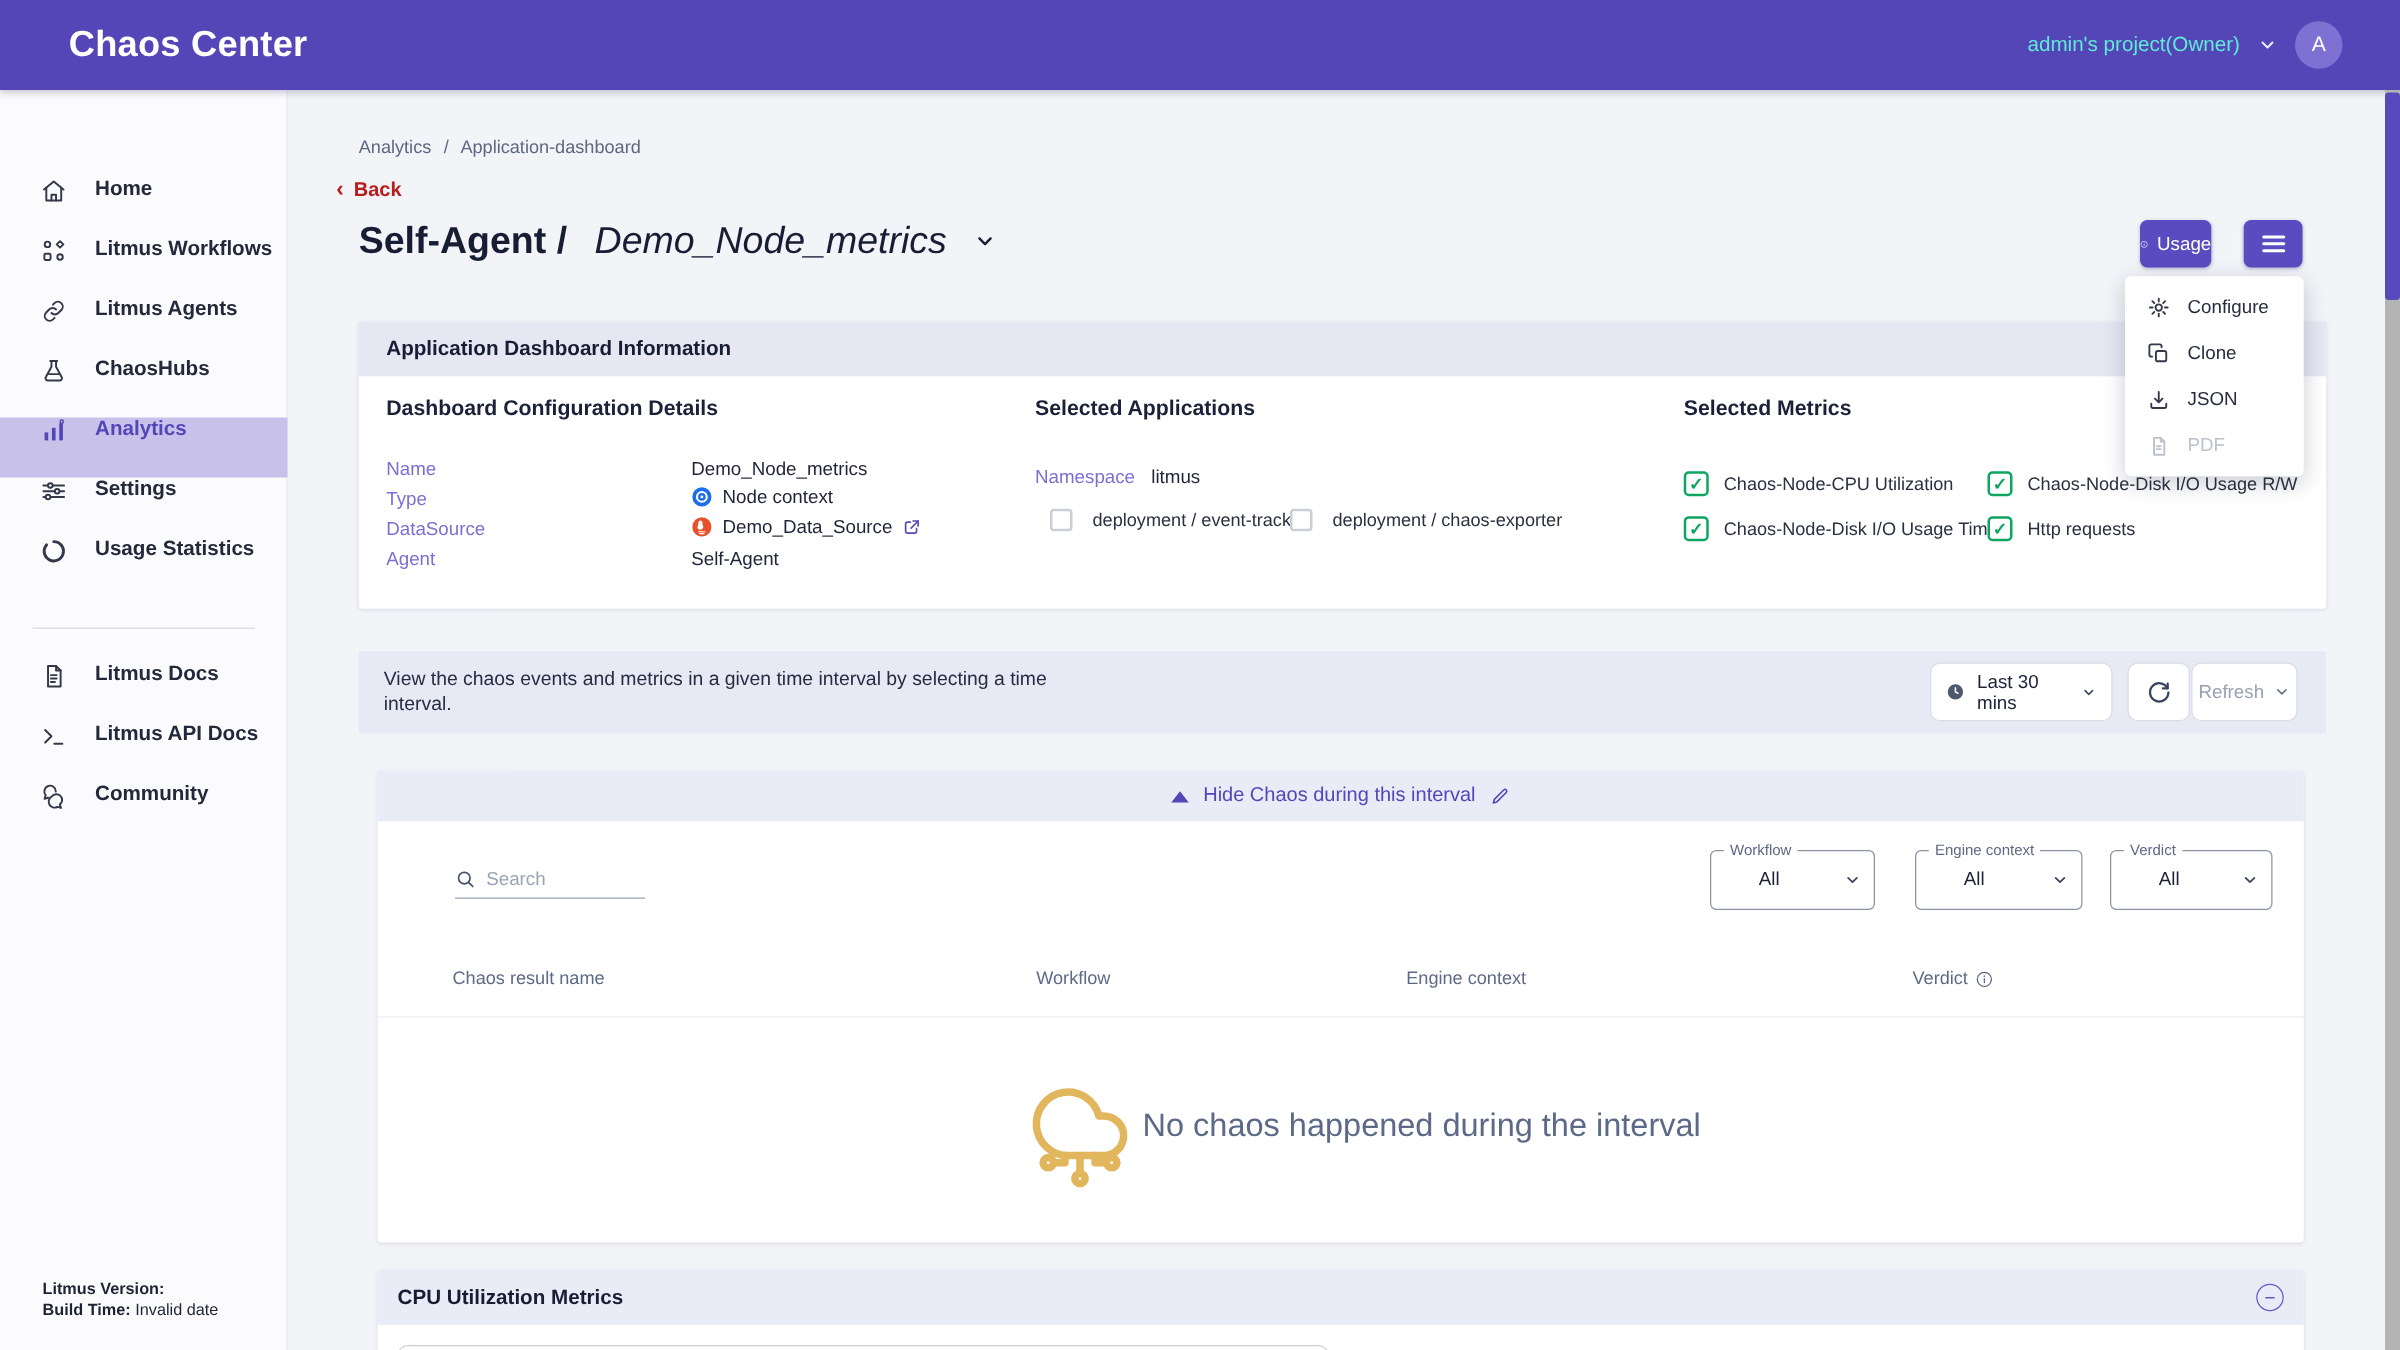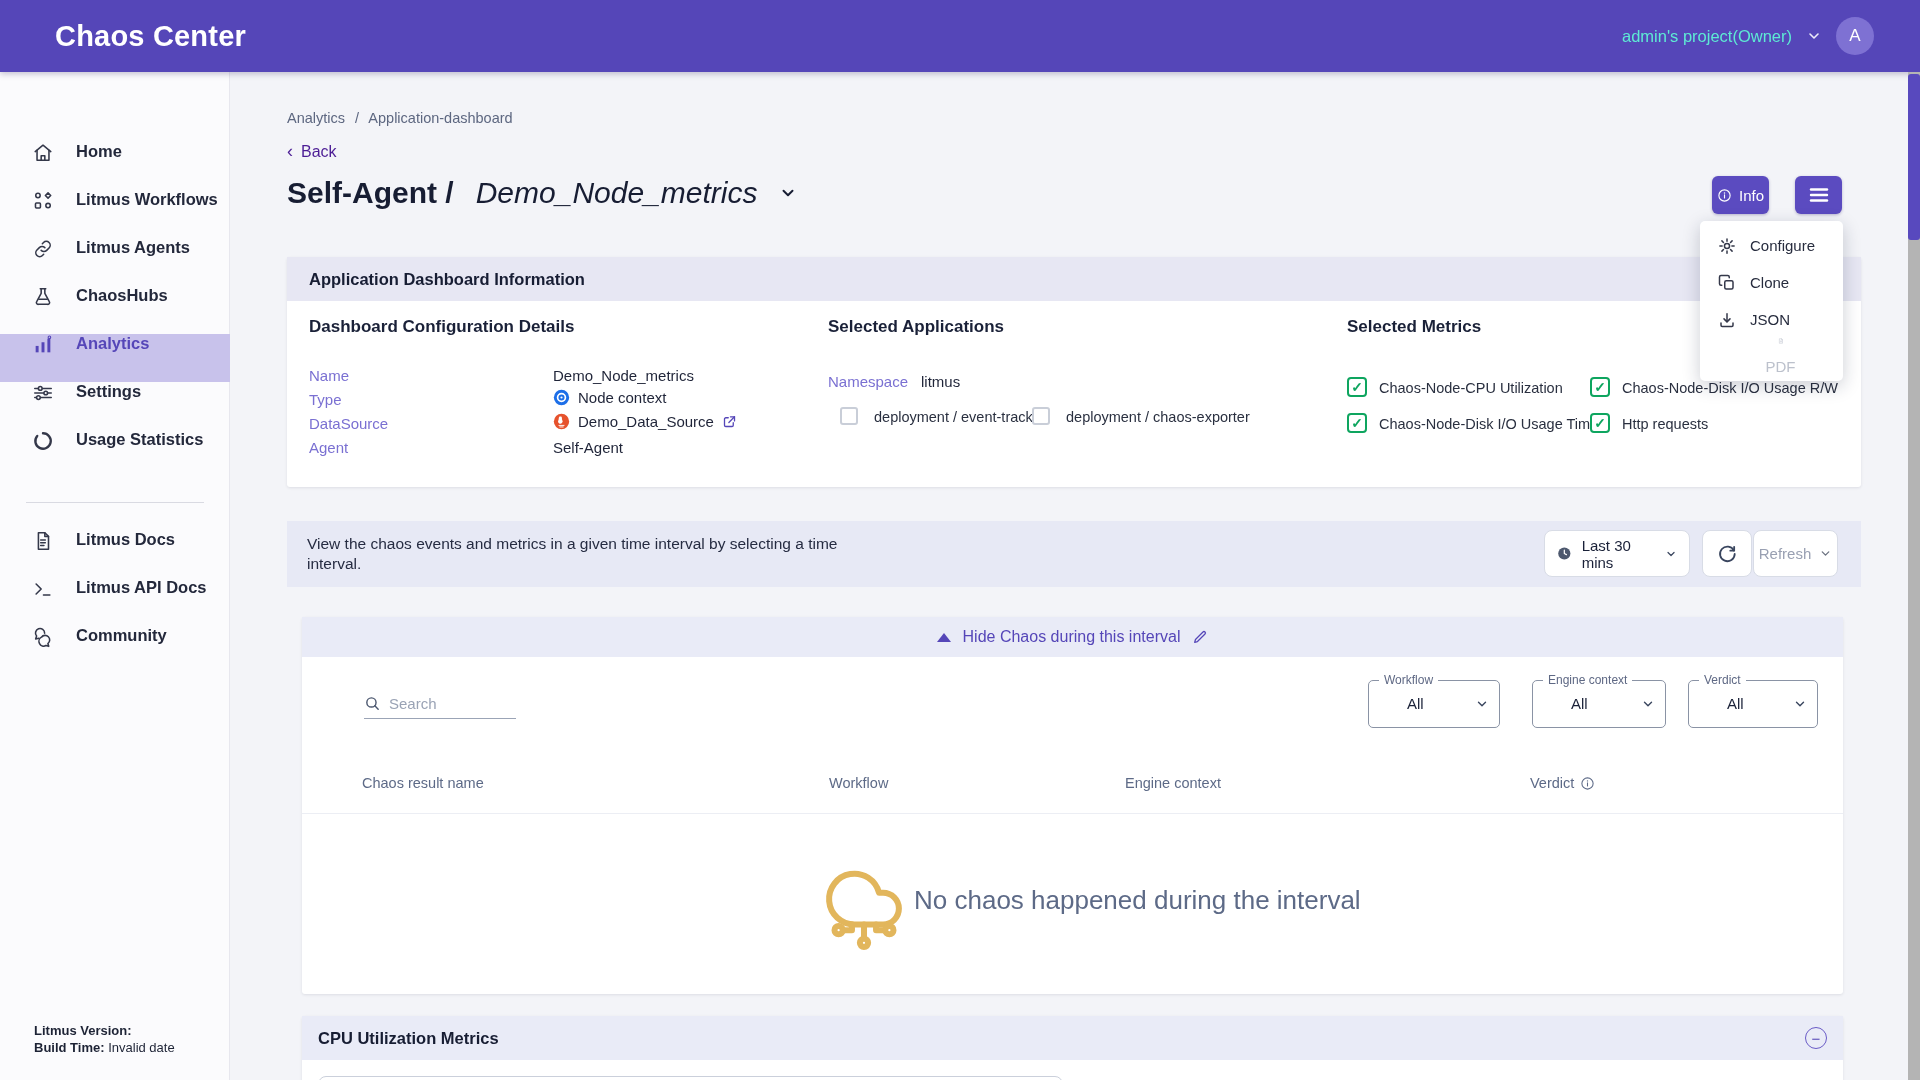--- a/index.html
+++ b/index.html
@@ -25,35 +25,35 @@
   .side-item.active .s-label { color:#5546B8; }
   .side-divider { position:absolute; left:26px; width:178px; height:1px; background:#D9DAE2; }
   .side-footer { position:absolute; left:34px; bottom:24px; font-size:13px; color:#1D2335; line-height:17px; }
   .side-footer b { font-weight:700; }
   .ic { fill:none; stroke:#34384A; stroke-width:1.7; stroke-linecap:round; stroke-linejoin:round; }
   .ic-purple { stroke:#5546B8; }
 
   
   .crumb { left:287px; top:110px; font-size:14.5px; color:#5D6780; }
   .crumb span { margin-right:6px; }
-  .back { left:287px; top:141px; font-size:16px; color:#4c1d95; cursor:pointer; }
+  .back { left:269px; top:141px; font-size:16px; color:#b91c1c; cursor:pointer;font-weight:bold; }
   .back .chev { font-size:18px; margin-right:8px; }
   .page-title { left:287px; top:176px; font-size:30px; color:#171D33; display:flex; align-items:center; gap:22px; }
   .page-title .t-bold { font-weight:700; }
   .page-title .t-italic { font-style:italic; }
 
   .btn { border-radius:6px; background:#5B4BC0; color:#fff; display:flex; align-items:center; justify-content:center;
          gap:7px; font-size:15px; cursor:pointer; box-shadow:0 1px 3px rgba(40,30,110,.3); }
   .info-btn { left:1712px; top:176px; width:57px; height:38px; }
   .menu-btn { left:1795px; top:176px; width:47px; height:38px; }
 
   .dropdown { left:1700px; top:221px; width:143px; background:#fff; border-radius:5px; z-index:50;
               box-shadow:0 5px 18px rgba(25,30,60,.22); padding:6px 0; }
   .dd-item { height:37px; display:flex; align-items:center; gap:14px; padding-left:18px; font-size:15px; color:#272C3E; cursor:pointer; }
-  .dd-item.disabled { color:#BCC1CC; cursor:default;flex-direction:column; }
+  .dd-item.disabled { color:#BCC1CC; cursor:default; }
   .dd-item.disabled .ic { stroke:#BCC1CC; }
 
   .card { background:#fff; box-shadow:0 1px 3px rgba(25,25,60,.10); border-radius:3px; }
   .card-head { position:absolute; left:0; top:0; right:0; height:44px; background:#E7E7F3; display:flex; align-items:center;
                padding-left:22px; font-size:16.5px; font-weight:700; color:#171D33; }
 
   .col-title { position:absolute; font-size:17px; font-weight:700; color:#1A2138; }
   .f-label { position:absolute; font-size:15px; color:#7A70D2; }
   .f-value { position:absolute; font-size:15px; color:#1F2438; display:flex; align-items:center; gap:8px; }
 
@@ -230,21 +230,21 @@
         <polyline points="6 9 12 15 18 9" fill="none" stroke="#171D33" stroke-width="2.6" stroke-linecap="round" stroke-linejoin="round"></polyline>
       </svg>
   </div>
 
   <div class="abs btn info-btn">
     <svg width="15" height="15" viewBox="0 0 24 24">
         <circle cx="12" cy="12" r="9" fill="none" stroke="#fff" stroke-width="1.8"></circle>
         <path d="M12 11v5" stroke="#fff" stroke-width="1.8" stroke-linecap="round"></path>
         <circle cx="12" cy="7.8" r="1.2" fill="#fff"></circle>
       </svg>
-    <span>Info</span>
+    <span>Usage</span>
   </div>
 
   <div class="abs btn menu-btn">
     <svg width="20" height="16" viewBox="0 0 20 16">
         <g stroke="#fff" stroke-width="2.4" stroke-linecap="round">
           <path d="M2 2.5h16"></path>
           <path d="M2 8h16"></path>
           <path d="M2 13.5h16"></path>
         </g>
       </svg>

